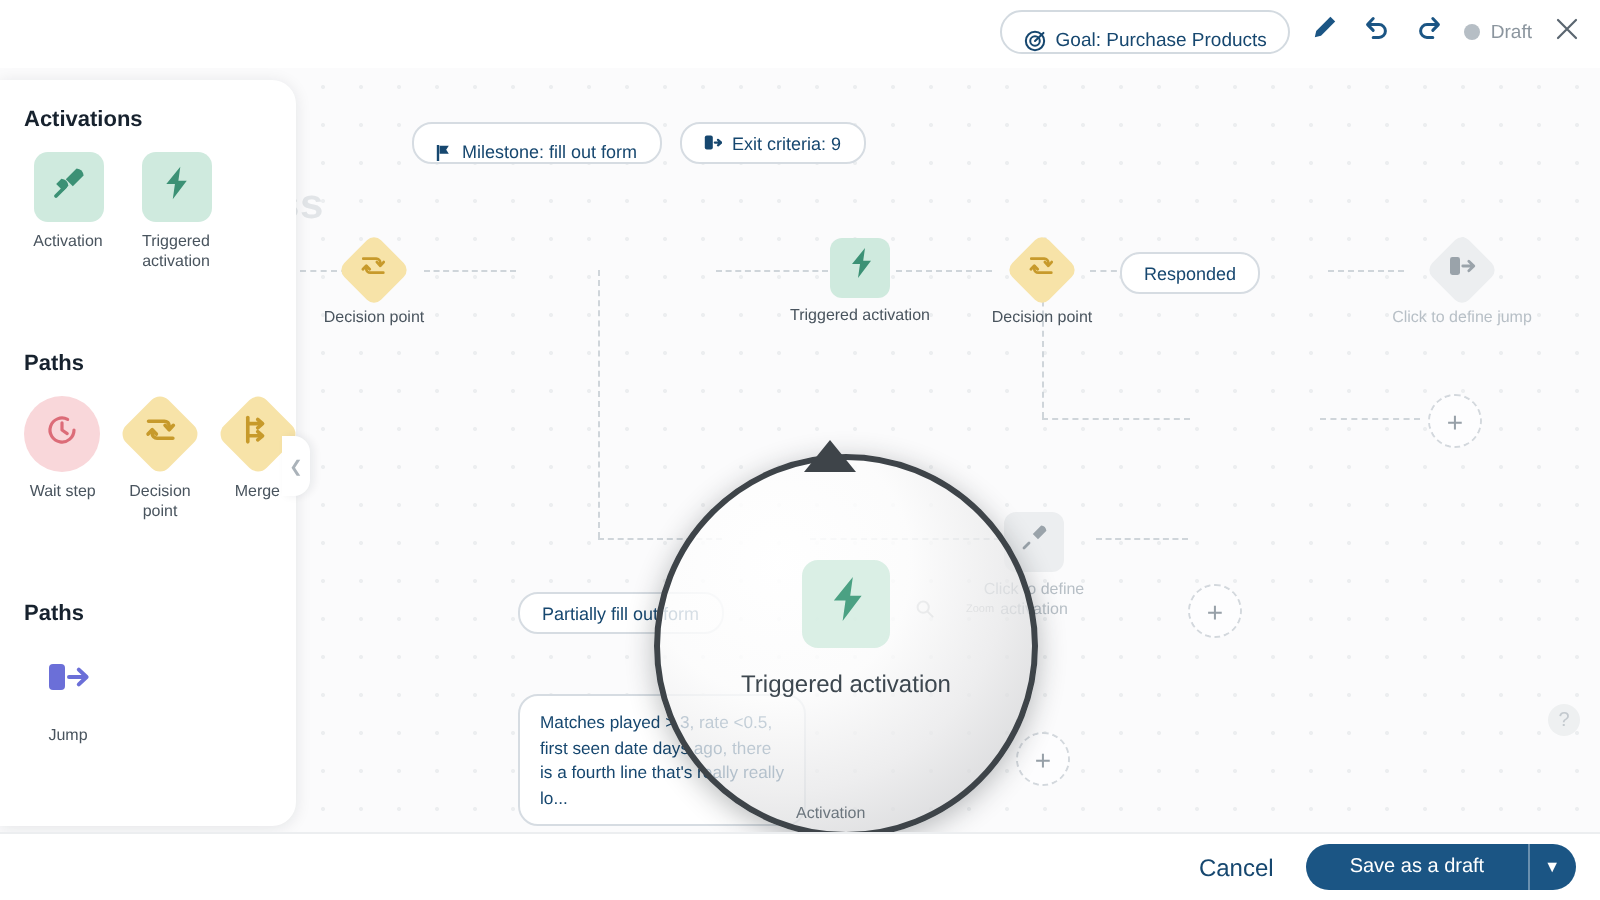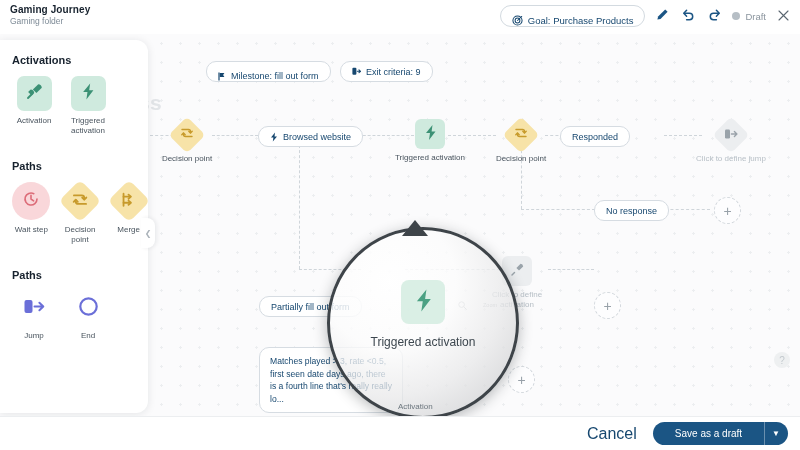--- a/index.html
+++ b/index.html
@@ -208,21 +208,21 @@
     z-index: 30;
     padding: 14px 0 0 0;
     box-sizing: border-box;
   }
   .sec-title {
     font-size: 11px;
     font-weight: bold;
     color: #17222e;
     margin: 0 0 10px 12px;
   }
-  .sec-title.sp { margin-top: 24px; }
+  .sec-title.sp { margin-top: 40px; }
   .palette {
     display: flex;
     gap: 10px;
     padding-left: 12px;
   }
   .pitem {
     width: 44px;
     display: flex;
     flex-direction: column;
     align-items: center;
@@ -340,21 +340,21 @@
     border-top: 1px solid #eceef0;
     display: flex;
     align-items: center;
     justify-content: flex-end;
     gap: 16px;
     padding-right: 12px;
     box-sizing: border-box;
     z-index: 40;
   }
   #cancel-btn {
-    font-size: 16px;
+    font-size: 12px;
     color: #16476f;
   }
   #save-btn {
     display: flex;
     align-items: center;
     height: 23px;
     background: #1b5584;
     border-radius: 12px;
     color: #fff;
     font-size: 10px;
@@ -427,28 +427,20 @@
             <path d="M2 3.5h6.5a2 2 0 0 1 2 2v1.2" stroke="#c79a2b" stroke-width="1.4" fill="none" stroke-linecap="round"></path>
             <path d="M8.8 5.2 10.5 7l1.7-1.8" stroke="#c79a2b" stroke-width="1.4" fill="none" stroke-linecap="round" stroke-linejoin="round"></path>
             <path d="M12 10.5H5.5a2 2 0 0 1-2-2V7.3" stroke="#c79a2b" stroke-width="1.4" fill="none" stroke-linecap="round"></path>
             <path d="M5.2 8.8 3.5 7 1.8 8.8" stroke="#c79a2b" stroke-width="1.4" fill="none" stroke-linecap="round" stroke-linejoin="round"></path>
           </svg>
       </span>
     </div>
     <div class="nlabel">Decision point</div>
   </div>
 
-  <div class="cpill" style="left:258px; top:92px;">
-    <span class="ticon">
-      <svg width="8" height="10" viewBox="0 0 8 10">
-          <path d="M5 0.5 1 5.4h2.4L2.8 9.5 7 4.5H4.5z" fill="#16476f"></path>
-        </svg>
-    </span>
-    <span>Browsed website</span>
-  </div>
 
   <div class="node" style="left:393px; top:85px;">
     <div class="shape-sq">
       <span>
         <svg width="13" height="17" viewBox="0 0 13 17">
             <path d="M8.5 1 2 9h4l-1 7 6.5-8.6H7.6z" fill="#3c9175"></path>
           </svg>
       </span>
     </div>
     <div class="nlabel">Triggered activation</div>
@@ -463,23 +455,20 @@
             <path d="M12 10.5H5.5a2 2 0 0 1-2-2V7.3" stroke="#c79a2b" stroke-width="1.4" fill="none" stroke-linecap="round"></path>
             <path d="M5.2 8.8 3.5 7 1.8 8.8" stroke="#c79a2b" stroke-width="1.4" fill="none" stroke-linecap="round" stroke-linejoin="round"></path>
           </svg>
       </span>
     </div>
     <div class="nlabel">Decision point</div>
   </div>
 
   <div class="cpill" style="left:560px; top:92px;">
     <span>Responded</span>
-  </div>
-  <div class="cpill" style="left:594px; top:166px;">
-    <span>No response</span>
   </div>
 
   <div class="node" style="left:694px; top:86px;">
     <div class="shape-di grey">
       <span>
         <svg width="14" height="12" viewBox="0 0 14 12">
             <rect x="1" y="1.5" width="5" height="9" rx="1.2" fill="#9aa3aa"></rect>
             <path d="M7.4 6h4.8M10.4 3.6 12.9 6l-2.5 2.4" stroke="#9aa3aa" stroke-width="1.4" fill="none" stroke-linecap="round" stroke-linejoin="round"></path>
           </svg>
       </span>
@@ -619,42 +608,28 @@
       <div class="pplain">
         <span>
           <svg width="22" height="19" viewBox="0 0 22 19">
               <rect x="1.5" y="3" width="8" height="13" rx="2" fill="#6b6fd8"></rect>
               <path d="M11.5 9.5h8M16.4 5.8l3.9 3.7-3.9 3.7" stroke="#6b6fd8" stroke-width="2" fill="none" stroke-linecap="round" stroke-linejoin="round"></path>
             </svg>
         </span>
       </div>
       <div class="plabel">Jump</div>
     </div>
-    <div class="pitem">
-      <div class="pplain">
-        <span>
-          <svg width="21" height="21" viewBox="0 0 21 21">
-              <circle cx="10.5" cy="10.5" r="8.2" stroke="#6b6fd8" stroke-width="2.2" fill="none"></circle>
-            </svg>
-        </span>
-      </div>
-      <div class="plabel">End</div>
-    </div>
   </div>
 
   <div id="panel-collapse">
     <span>❮</span>
   </div>
 </div>
 
 <div id="topbar">
-  <div id="title-block">
-    <div id="journey-title">Gaming Journey</div>
-    <div id="journey-folder">Gaming folder</div>
-  </div>
 
   <div id="top-right">
     <div class="goal-pill">
       <span class="ticon">
         <svg width="11" height="11" viewBox="0 0 12 12">
             <circle cx="6" cy="6" r="5" stroke="#16476f" stroke-width="1.1" fill="none"></circle>
             <circle cx="6" cy="6" r="2.6" stroke="#16476f" stroke-width="1.1" fill="none"></circle>
             <path d="M6 6 10.6 1.6" stroke="#16476f" stroke-width="1.1" stroke-linecap="round"></path>
           </svg>
       </span>

